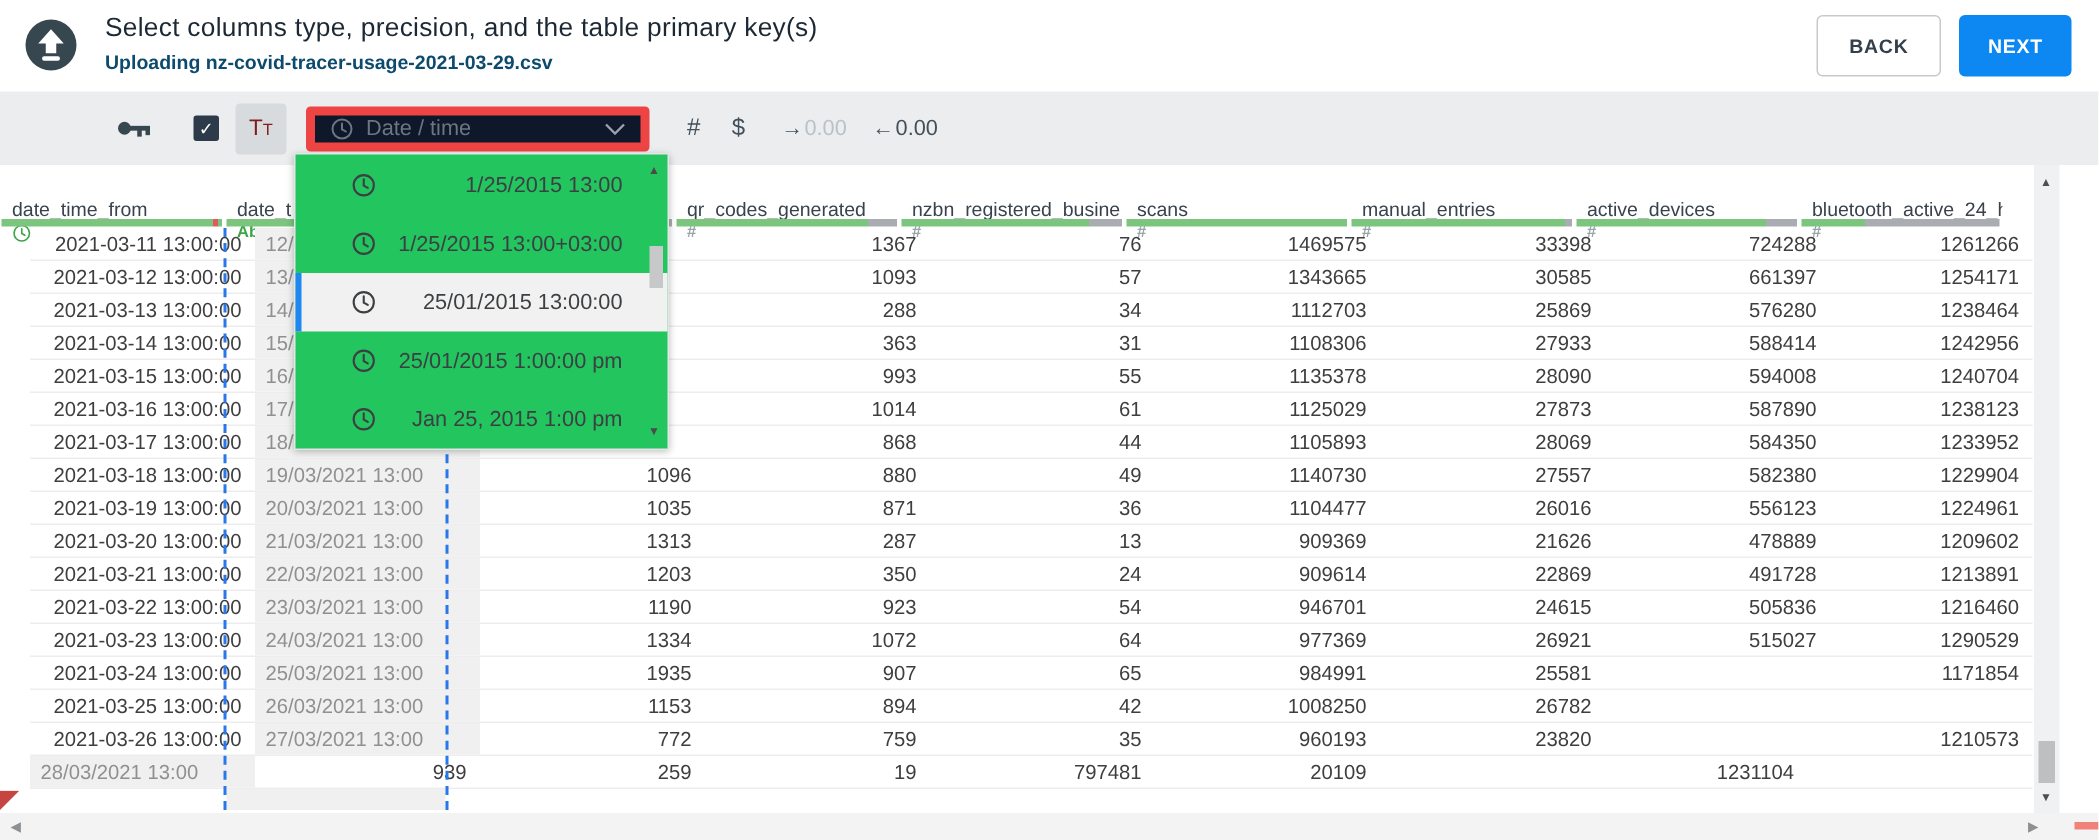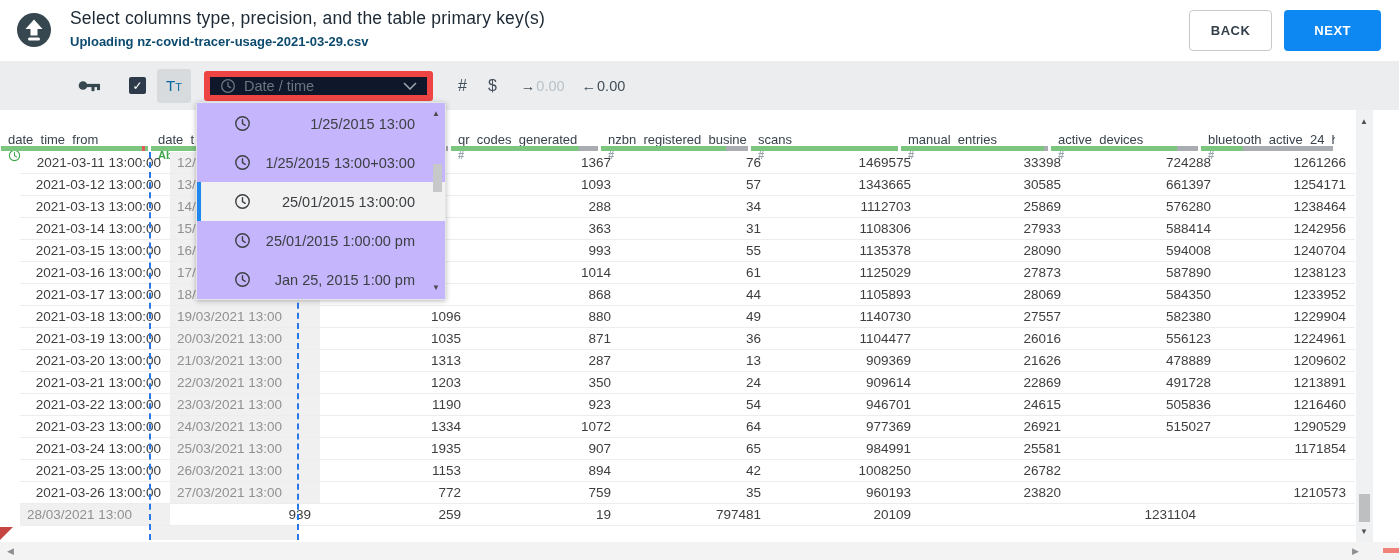--- a/index.html
+++ b/index.html
@@ -11,30 +11,30 @@
   .app-header{position:absolute;left:0;top:0;width:1399px;height:61px;background:#fff;}
   .upload-badge{position:absolute;left:16px;top:12px;width:36px;height:36px;}
   .titles{position:absolute;left:70px;top:8px;}
   .page-title{font-size:17.5px;color:#1c2833;font-weight:500;letter-spacing:.2px;white-space:nowrap;}
   .page-subtitle{font-size:13px;color:#0c4a6e;font-weight:700;margin-top:5px;white-space:nowrap;}
   .hdr-btns{position:absolute;right:18px;top:10px;display:flex;gap:12px;}
   button{font-family:inherit;cursor:pointer;text-align:right;}
   .btn{height:41px;box-sizing:border-box;border-radius:4px;font-size:13px;font-weight:700;
        letter-spacing:.5px;display:flex;align-items:center;padding:0 21px;}
   .btn-back{background:#fff;border:1px solid #c6cacd;color:#333f4a;}
-  .btn-next{background:#0d87f2;border:none;color:#fff;padding:0 30px;}
+  .btn-next{background:#0d87f2;border:none;color:#fff;padding:0 19px;}
 
   
   .toolbar{position:absolute;left:0;top:61px;width:1399px;height:49px;background:#ebedef;
            display:flex;align-items:center;}
   .key-ic{margin-left:78px;}
   .chk{margin-left:27px;width:17px;height:17px;background:#2c3a49;border-radius:2px;
        display:flex;align-items:center;justify-content:center;color:#fff;font-size:12px;line-height:1;}
   .tt-btn{margin-left:11px;width:34px;height:34px;background:#d8dbde;border:none;border-radius:3px;
-          display:flex;align-items:center;justify-content:center;color:#0369a1;
+          display:flex;align-items:center;justify-content:center;color:#7f1d1d;
           font-size:15px;font-weight:500;font-variant:small-caps;}
   .type-select{margin-left:13px;width:229px;height:30px;box-sizing:border-box;background:#0f172a;
           border:6px solid #ef4444;border-radius:3px;display:flex;align-items:center;padding:0 10px;}
   .sel-clock{color:#6b7680;margin-right:8px;display:flex;}
   .sel-clock svg{width:16px;height:16px;}
   .sel-label{flex:1;color:#6b7680;font-size:14.5px;}
   .tool-sym{font-size:16px;color:#434f5a;}
   .sym-hash{margin-left:25px;}
   .sym-dollar{margin-left:21px;}
   .dec-btn{display:flex;align-items:center;font-size:14.5px;background:none;border:none;padding:0;}
@@ -65,21 +65,21 @@
   .td.c8{width:135px;}
   .td.sel{text-align:left;padding-left:7px;padding-right:0;color:#8f9091;background:#f0f0f0;}
 
   .col-sel-line{position:absolute;top:152px;height:388px;width:0;border-left:2px dashed #2a77e8;z-index:5;}
   .line-left{left:149px;} .line-right{left:297px;}
   .sel-ext{position:absolute;left:151px;top:526px;width:146px;height:14px;background:#f0f0f0;}
   .err-tri{position:absolute;left:0;top:527px;width:13px;height:13px;background:#c64540;
            clip-path:polygon(0 0,100% 0,0 100%);z-index:4;}
 
   
-  .dropdown{position:absolute;left:196px;top:102px;width:250px;height:198px;background:#c4b5fd;z-index:30;
+  .dropdown{position:absolute;left:196px;top:102px;width:250px;height:198px;background:#22c55e;z-index:30;
             box-shadow:0 1px 5px rgba(0,0,0,.28);border:1px solid #e3e5e7;box-sizing:border-box;padding-top:1px;}
   .dd-item{position:relative;height:39px;display:flex;align-items:center;}
   .dd-item.selected{background:#f1f1f1;}
   .dd-selbar{position:absolute;left:0;top:0;bottom:0;width:4px;background:#1e87f0;}
   .dd-clock{margin-left:37px;color:#3d4043;display:flex;}
   .dd-clock svg{width:17px;height:17px;}
   .dd-label{flex:1;text-align:right;margin-right:30px;font-size:14.5px;color:#3c4043;white-space:nowrap;}
   .dd-sb{position:absolute;top:3px;right:2px;bottom:3px;width:13px;}
   .sb-arrow{position:absolute;font-size:8px;color:#4b4b4b;line-height:1;background:none;border:none;padding:0;}
   .dd-sb .up{top:4px;left:2px;}

